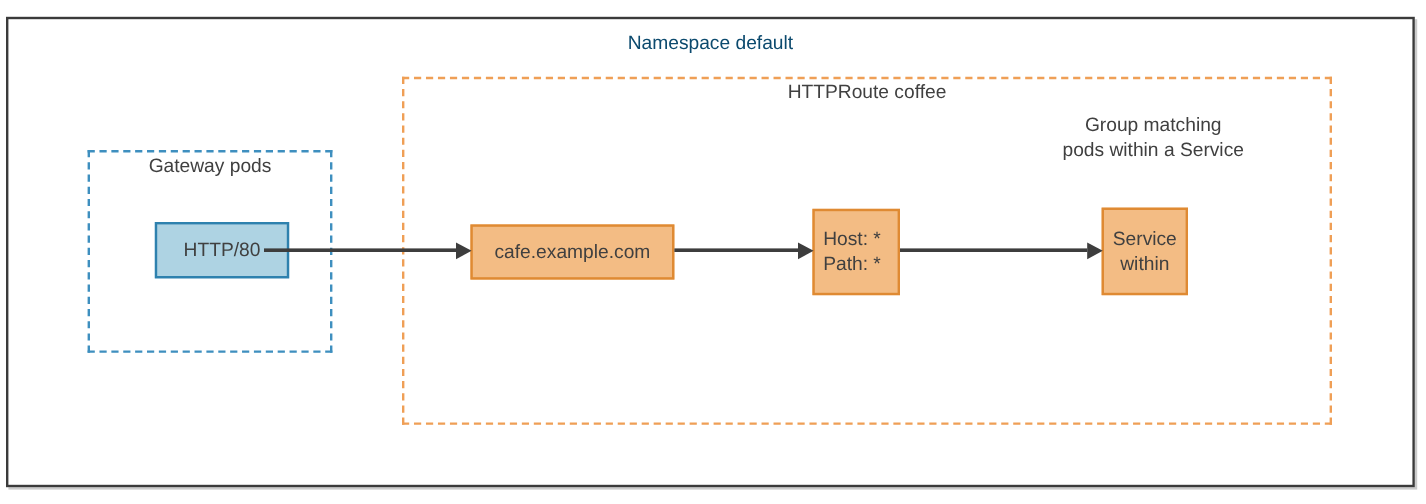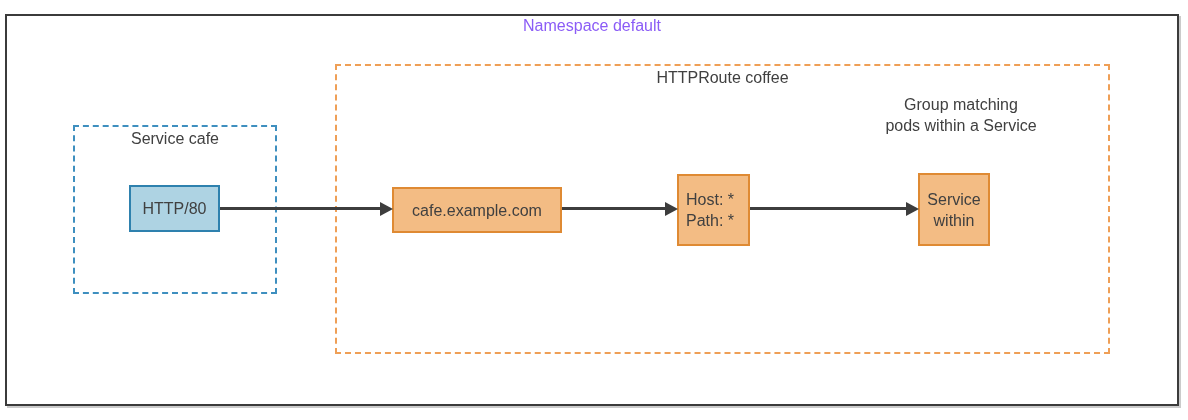--- a/index.html
+++ b/index.html
@@ -25,22 +25,22 @@
     border: 2px solid #3b3b3b;
     box-sizing: border-box;
     background: #ffffff;
     box-shadow: 2px 2px 0 rgba(140,140,140,0.45);
   }
   .outer-label {
     position: absolute;
     left: 0; top: 0;
     width: 100%;
     text-align: center;
-    padding-top: 1px;
-    color: #8b5cf6;
+    padding-top: 12px;
+    color: #0c4a6e;
   }
   
   .group {
     position: absolute;
     box-sizing: border-box;
     background: transparent;
   }
   .group-blue {
     left: 73px; top: 125px;
     width: 204px; height: 169px;
@@ -69,21 +69,21 @@
     line-height: 21px;
   }
   .node-blue {
     background: #aed3e3;
     border: 2px solid #2e81ae;
   }
   .node-orange {
     background: #f3bc84;
     border: 2px solid #df8a33;
   }
-  .node-listener { left: 129px; top: 185px; width: 91px;  height: 47px; }
+  .node-listener { left: 129px; top: 185px; width: 112px;  height: 47px; }
   .node-hostname { left: 392px; top: 187px; width: 170px; height: 46px; }
   .node-match    { left: 677px; top: 174px; width: 73px;  height: 72px; align-items: flex-start; padding-left: 7px; text-align: left; }
   .node-service  { left: 918px; top: 173px; width: 72px;  height: 73px; }
   .node-line { display: block; }
   
   .annotation {
     position: absolute;
     text-align: center;
     line-height: 21px;
     color: #404040;
@@ -116,21 +116,21 @@
 </head>
 <body>
 
 <div class="canvas">
 
   <div class="outer-box">
     <div class="outer-label">Namespace default</div>
   </div>
 
   <div class="group group-blue">
-    <div class="group-label">Service cafe</div>
+    <div class="group-label">Gateway pods</div>
   </div>
 
   <div class="group group-orange">
     <div class="group-label">HTTPRoute coffee</div>
   </div>
 
 
   <div class="annotation annotation-service">
     <span class="annotation-line">Group matching</span>
     <span class="annotation-line">pods within a Service</span>

